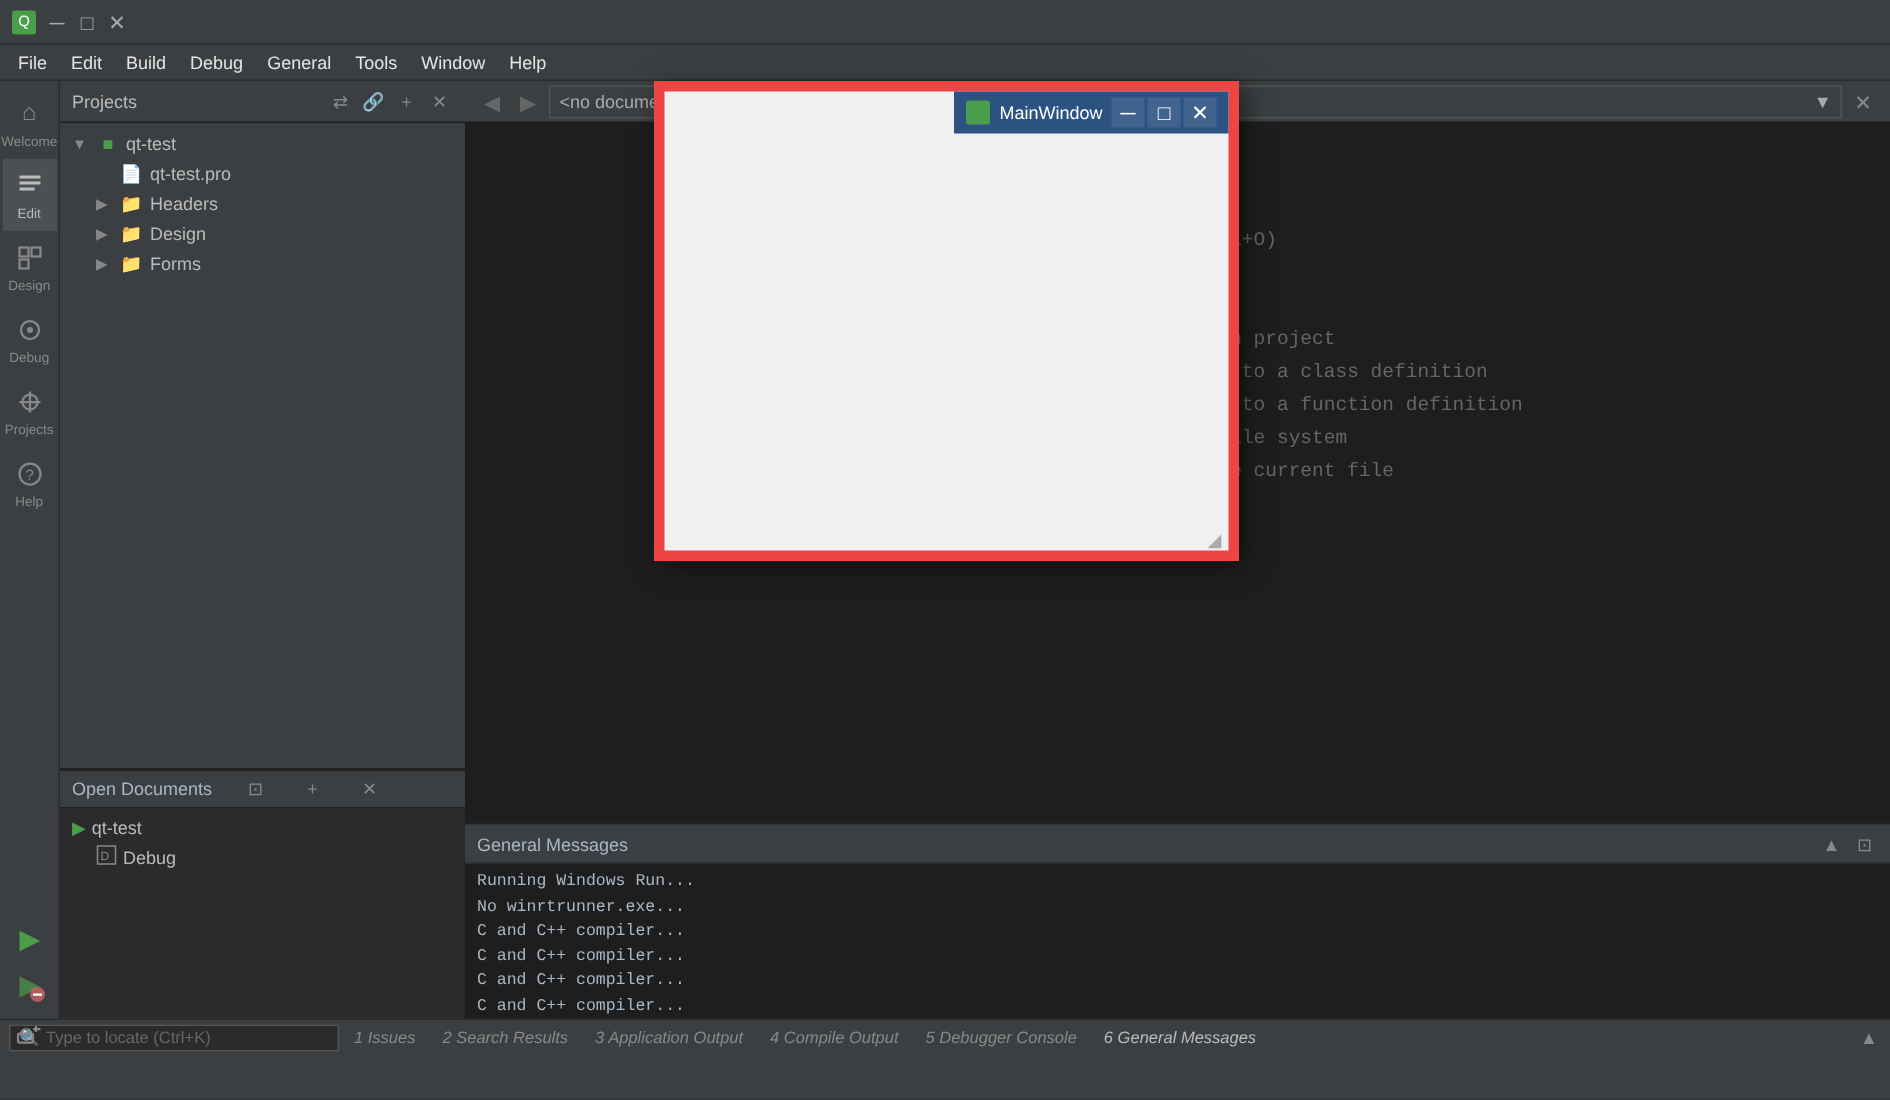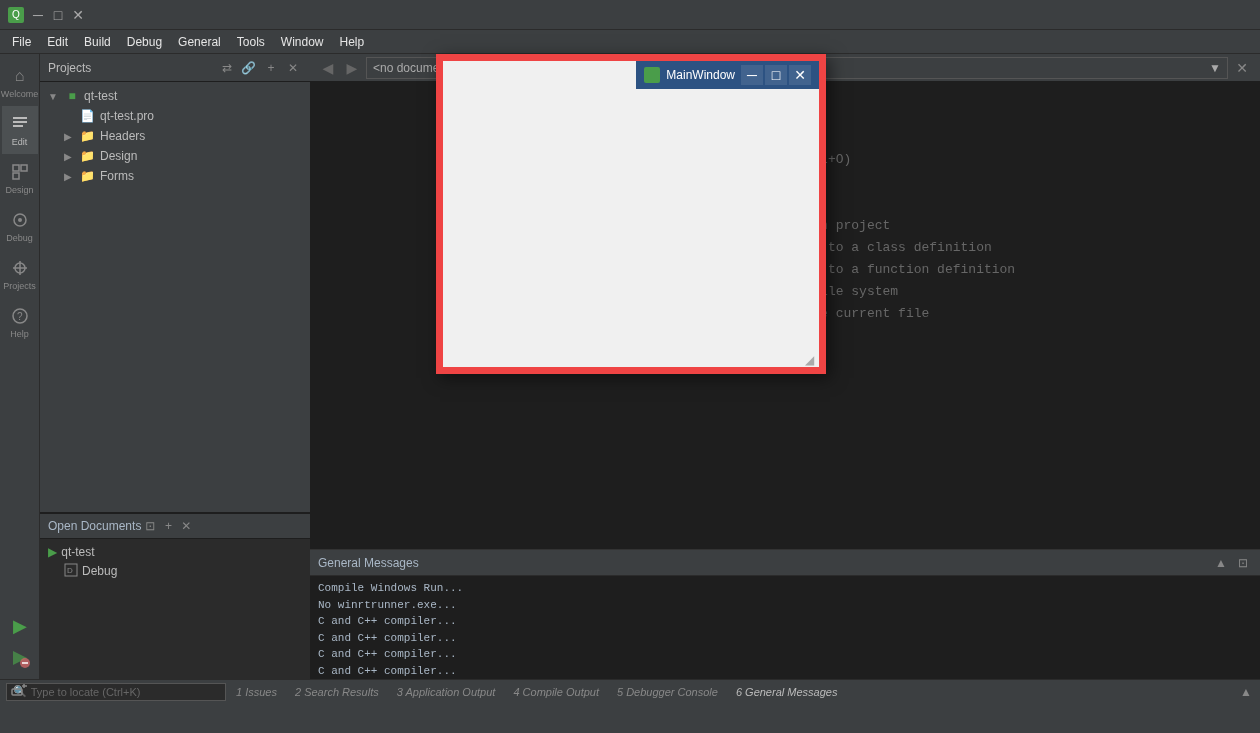--- a/index.html
+++ b/index.html
@@ -146,21 +146,21 @@
       border-top: 1px solid #1e1e1e;
     }
     #open-docs-header {
       height: 26px;
       background: #3c3f41;
       display: flex;
       align-items: center;
       padding: 0 8px;
       border-bottom: 1px solid #1e1e1e;
       border-top: 1px solid #1e1e1e;
-      gap: 0;
+      gap: 20px;
     }
     .open-docs-content {
       padding: 4px;
       height: 140px;
       overflow-y: auto;
     }
     .doc-item {
       display: flex;
       align-items: center;
       padding: 2px 4px;
@@ -579,21 +579,21 @@
 
     <div id="general-messages">
       <div id="gm-header">
         <span>General Messages</span>
         <div style="display:flex;gap:4px;">
           <div class="header-icon-btn">▲</div>
           <div class="header-icon-btn">⊡</div>
         </div>
       </div>
       <div id="gm-content">
-        <span class="gm-line">Compile Windows Run...</span>
+        <span class="gm-line">Running Windows Run...</span>
         <span class="gm-line">No winrtrunner.exe...</span>
         <span class="gm-line">C and C++ compiler...</span>
         <span class="gm-line">C and C++ compiler...</span>
         <span class="gm-line">C and C++ compiler...</span>
         <span class="gm-line">C and C++ compiler...</span>
       </div>
     </div>
   </div>
 </div>
 

